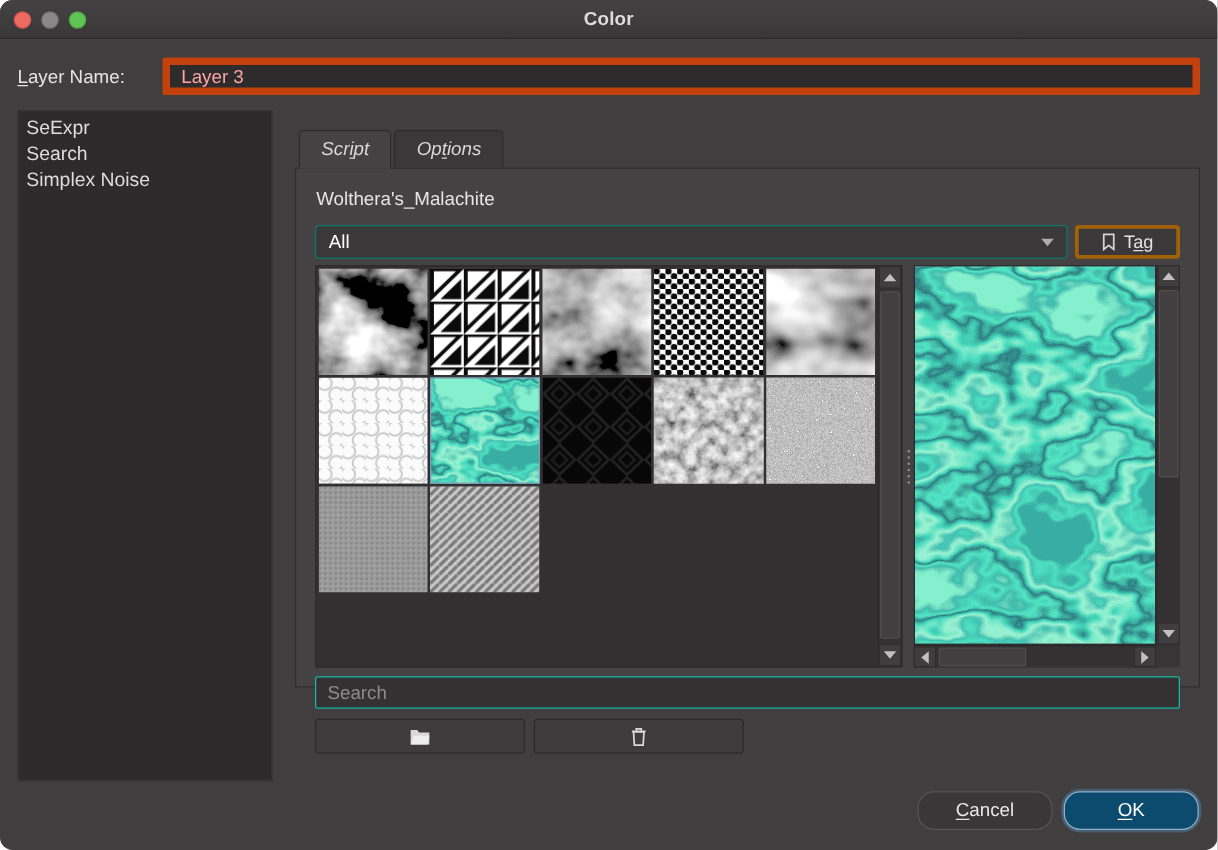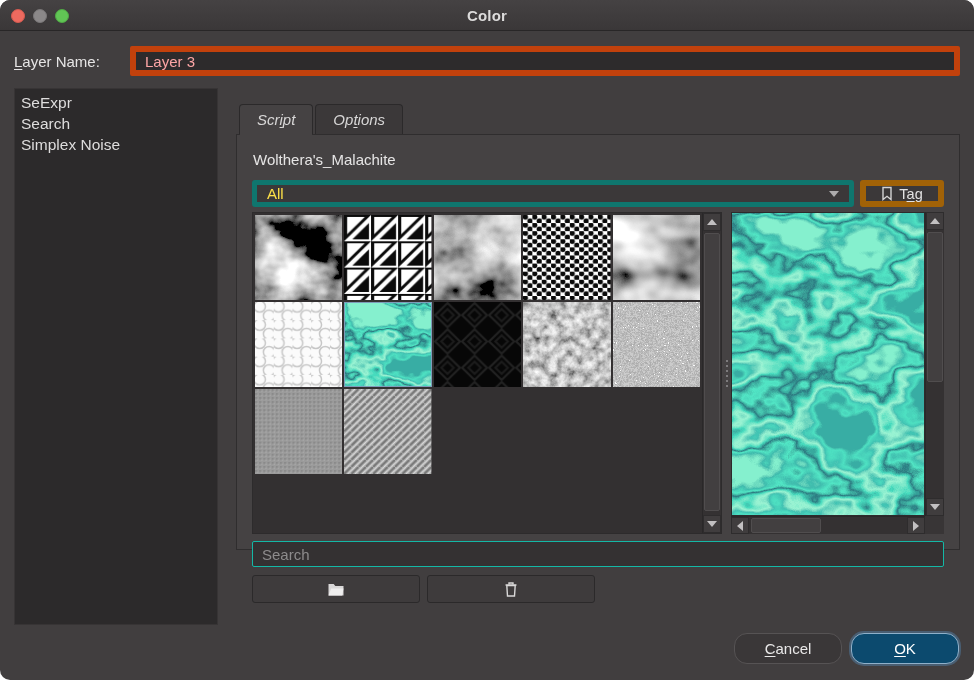--- a/index.html
+++ b/index.html
@@ -36,25 +36,25 @@
   .tabbar{display:flex;height:30px;margin-top:16px;padding-left:3px;font-style:italic;}
   .tab{padding:0 17px;display:flex;align-items:center;font-size:15px;border:1px solid #2b292a;
        border-bottom:none;border-radius:4px 4px 0 0;background:#3b3839;margin-right:2px;color:#d8d7d7;z-index:1;}
   .tab.active{background:#454243;position:relative;}
   .tab.active:after{content:"";position:absolute;left:0;right:0;bottom:-1px;height:2px;background:#454243;}
 
   .frame{height:416px;border:1px solid #2f2d2e;background:#454243;padding:13px 15px 0 15px;}
   .resource-name{font-size:15px;margin:3px 0 12px 1px;color:#e6e5e5;}
 
   .filter-row{display:flex;gap:6px;height:27px;margin-bottom:5px;}
-  .combo{flex:1;background:#3b3839;border:5px solid #0f766e;border-radius:3px;display:flex;
-         align-items:center;padding:0 10px;font-size:15px;color:#fde047;}
+  .combo{flex:1;background:#3b3839;border:1px solid #0f766e;border-radius:3px;display:flex;
+         align-items:center;padding:0 10px;font-size:15px;color:#ffffff;}
   .combo-arrow{margin-left:auto;width:0;height:0;border-left:5px solid transparent;
                border-right:5px solid transparent;border-top:6px solid #aeacad;}
-  .tag-btn{width:84px;background:#3b3839;border:6px solid #a16207;border-radius:3px;display:flex;
+  .tag-btn{width:84px;background:#3b3839;border:3px solid #a16207;border-radius:3px;display:flex;
            align-items:center;justify-content:center;gap:6px;font-size:14.5px;color:#e3e2e2;position:relative;}
   .tag-caret{position:absolute;right:4px;bottom:3px;width:0;height:0;border-left:4px solid transparent;
              border-right:4px solid transparent;border-top:5px solid #98General;border-top-color:#989697;}
 
   
   .chooser{display:flex;height:322px;margin-top:2px;}
   .grid-wrap{flex:1;display:flex;border:1px solid #2d2b2c;background:#333031;}
   .thumbs{flex:1;display:grid;grid-template-columns:repeat(5,1fr);grid-auto-rows:85px;gap:2px;
           padding:2px;align-content:start;overflow:hidden;}
   .thumb{position:relative;cursor:pointer;}

